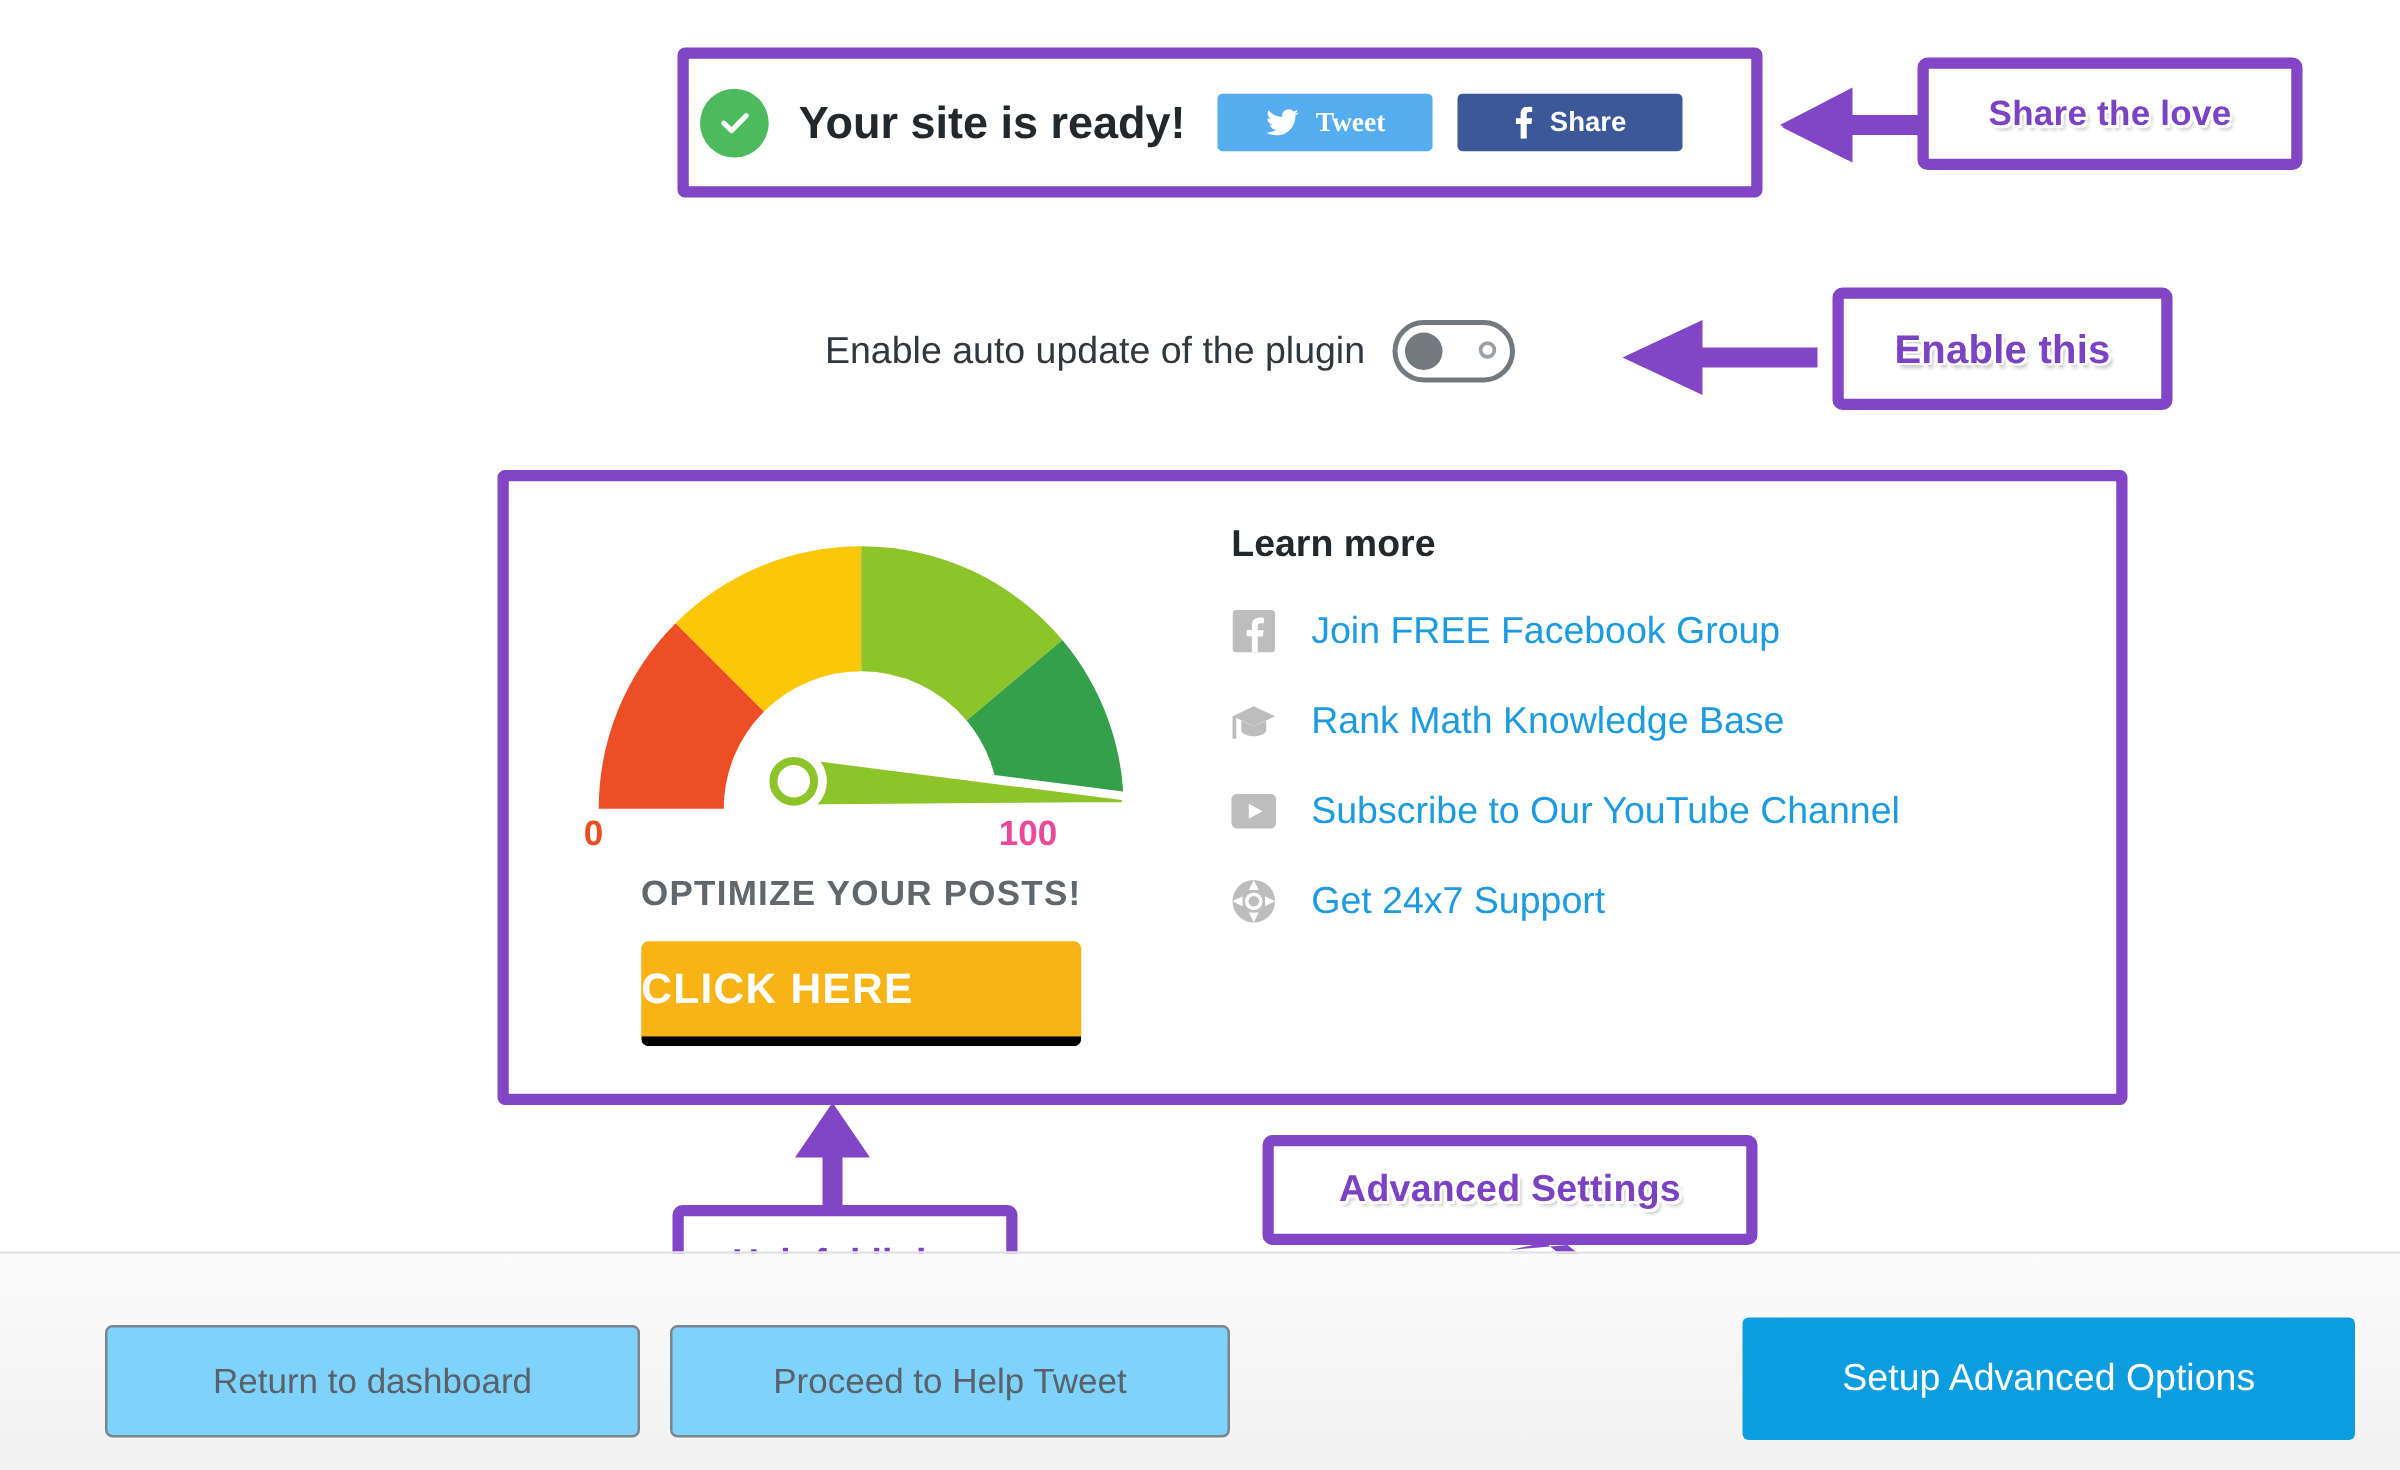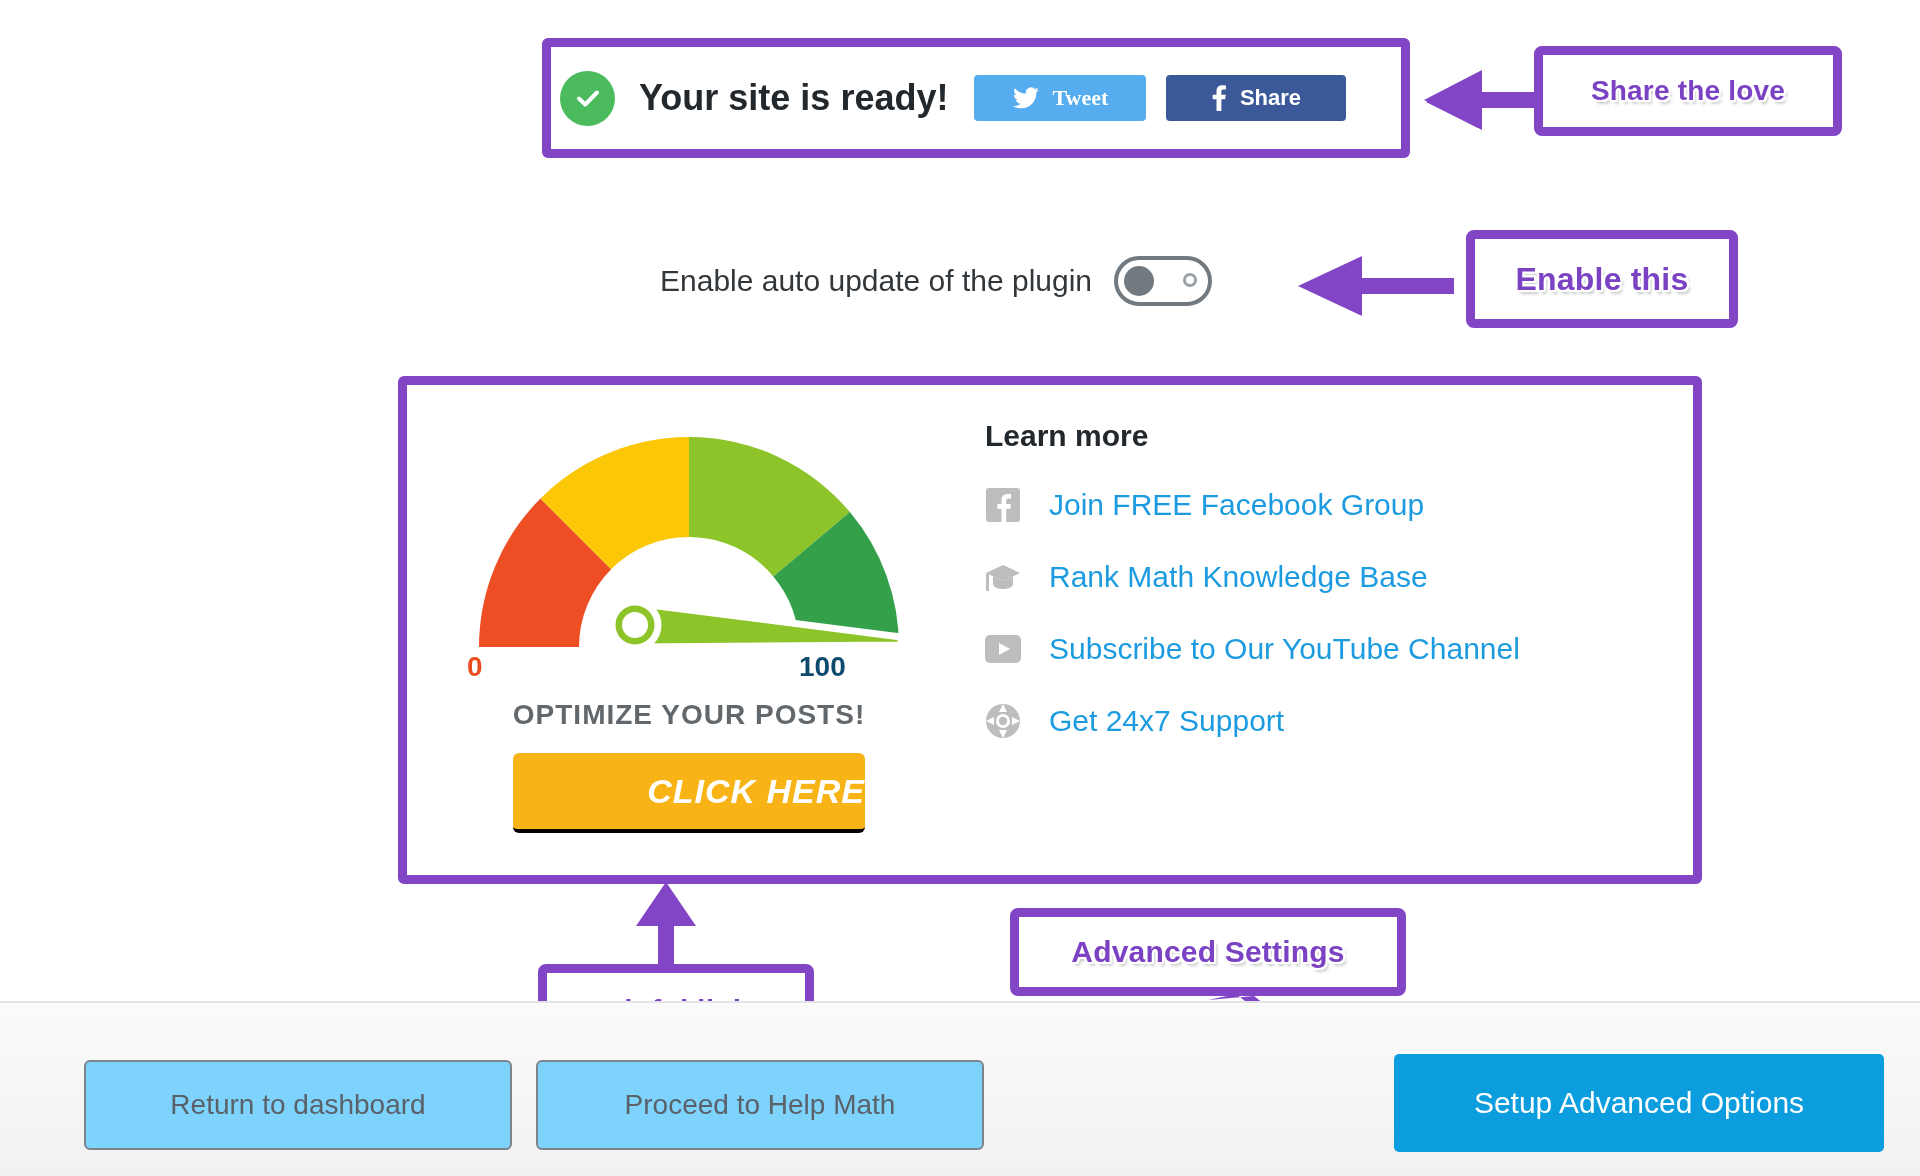--- a/index.html
+++ b/index.html
@@ -121,39 +121,38 @@
   #gauge-scale {
     position: relative; width: 500px; margin: -6px auto 0;
     height: 34px;
   }
   #gauge-min {
     position: absolute; left: 28px; top: 0;
     font-size: 28px; font-weight: bold; color: #EA4E20;
   }
   #gauge-max {
     position: absolute; left: 360px; top: 0;
-    font-size: 28px; font-weight: bold; color: #0c4a6e;
+    font-size: 28px; font-weight: bold; color: #ec4899;
   }
   #optimize-caption {
     margin-top: 14px;
     font-size: 28px; font-weight: bold; color: #62676C;
     letter-spacing: 1px;
   }
   #click-here-btn {
     margin: 22px auto 0;
     width: 352px; height: 76px;
     background: #F8B417;
-    border: none; border-bottom: 4px solid #000000;
+    border: none; border-bottom: 8px solid #000000;
     border-radius: 6px;
     color: #ffffff; font-size: 34px; font-weight: bold;
     letter-spacing: 1px;
     cursor: pointer;
-    display: flex; align-items: center; justify-content: flex-end;
+    display: flex; align-items: center; justify-content: flex-start;
     font-family: "Liberation Sans", sans-serif;
-    font-style: italic;
   }
 
   #learn-more-col {
     position: absolute; left: 578px; top: 34px;
     width: 690px;
   }
   #learn-more-title {
     font-size: 30px; font-weight: bold; color: #23282d;
     margin-bottom: 34px;
   }
@@ -367,20 +366,20 @@
     <path d="M28 4 L74 0 L210 108 L212 74 L228 134 L166 126 L192 104 L56 -2 Z" fill="#8245C6" transform="translate(0,6)"></path>
   </svg>
 
   <div id="footer"></div>
 
   <div class="ghost-btn" id="return-dashboard-btn">
     <span>Return to dashboard</span>
   </div>
 
   <div class="ghost-btn" id="help-page-btn">
-    <span>Proceed to Help Math</span>
+    <span>Proceed to Help Tweet</span>
   </div>
 
   <div id="setup-advanced-btn">
     <span>Setup Advanced Options</span>
   </div>
 
 </div>
 
 </body></html>

